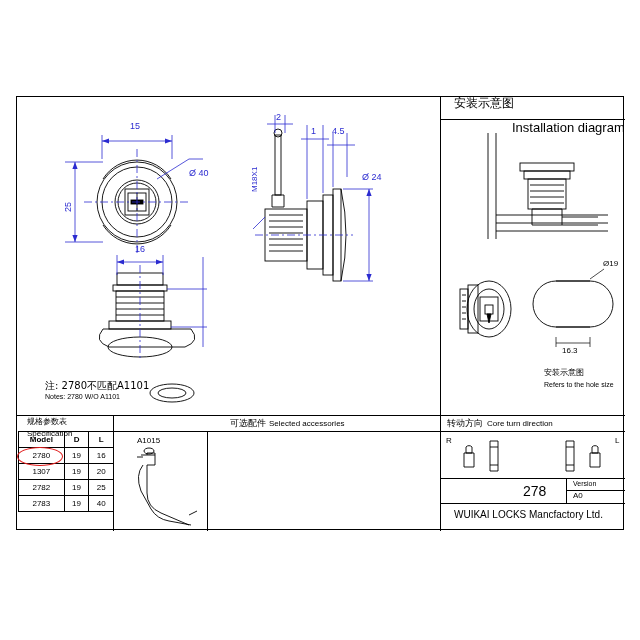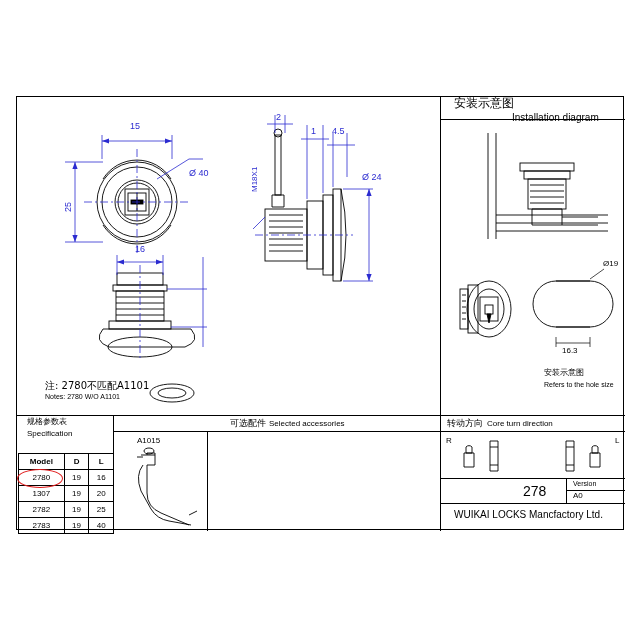--- a/index.html
+++ b/index.html
@@ -232,21 +232,21 @@
       <line x1="150" y1="192" x2="190" y2="192"></line>
       <line x1="154" y1="230" x2="190" y2="230"></line>
     </g>
   </svg>
   <div class="btxt" style="left:118px; top:148px; font-size:9px;">16</div>
 
   <div class="txt cn" style="left:28px; top:284px; font-size:10px;">注: 2780不匹配A1101</div>
   <div class="txt" style="left:28px; top:296px; font-size:7px;">Notes: 2780 W/O A1101</div>
 
   <div class="txt cn" style="left:437px; top:0; font-size:12px;font-family:Liberation Serif, serif;">安装示意图</div>
-  <div class="txt" style="left:495px; top:16px; font-size:10px;">Installation diagram</div>
+  <div class="txt" style="left:495px; top:24px; font-size:13px;">Installation diagram</div>
 
   <svg style="left:423px; top:22px; width:185px; height:296px;">
     <g fill="none" stroke="#000" stroke-width="0.9">
 
       <line x1="48" y1="14" x2="48" y2="120"></line>
       <line x1="56" y1="14" x2="56" y2="120"></line>
 
       <line x1="56" y1="96" x2="168" y2="96"></line>
       <line x1="56" y1="104" x2="168" y2="104"></line>
       <line x1="56" y1="112" x2="168" y2="112"></line>
@@ -292,21 +292,21 @@
     </g>
   </svg>
   <div class="txt" style="left:586px; top:163px; font-size:8px;">Ø19</div>
   <div class="txt" style="left:545px; top:250px; font-size:8px;">16.3</div>
   <div class="txt cn" style="left:527px; top:272px; font-size:8px;">安装示意图</div>
   <div class="txt" style="left:527px; top:284px; font-size:7px;">Refers to the hole size</div>
 
   <div class="txt cn" style="left:10px; top:321px; font-size:8px;">规格参数表</div>
   <div class="txt" style="left:10px; top:333px; font-size:8px;">Specification</div>
 
-  <div id="spec" style="top:356px;">
+  <div id="spec" style="top:334px;">
     <table>
       <tbody id="spec-body">
           <tr class="hdr">
             <td class="cellc">Model</td>
             <td class="celld">D</td>
             <td class="celll">L</td>
           </tr>
           <tr>
             <td class="cellc">2780</td>
             <td class="celld">19</td>

